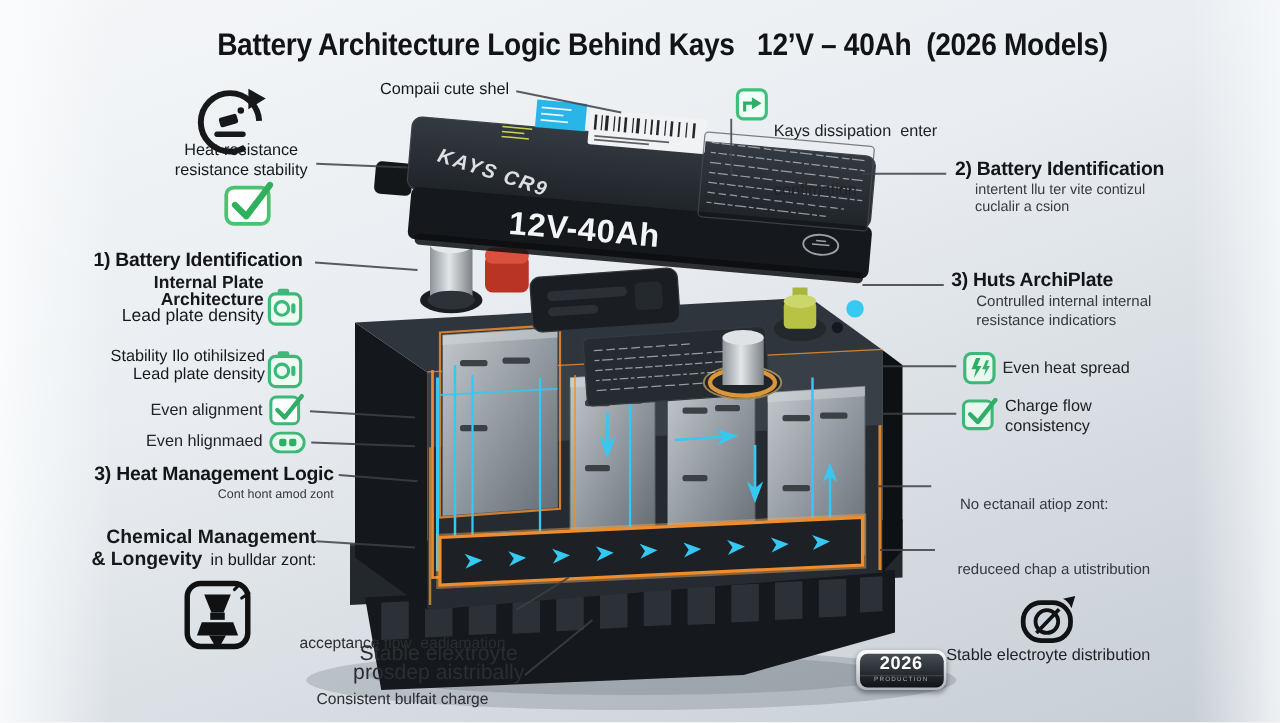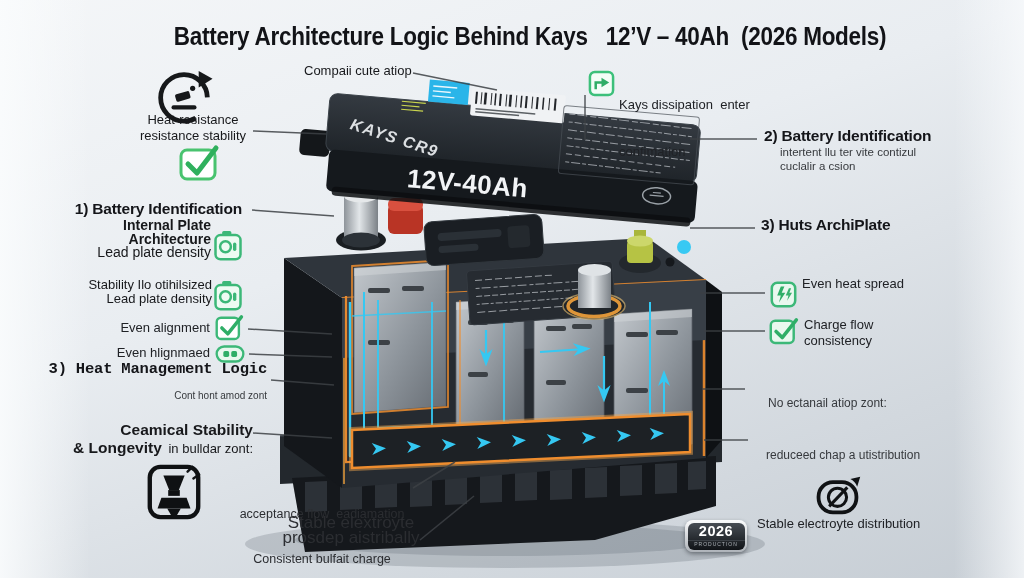--- a/index.html
+++ b/index.html
@@ -23,21 +23,21 @@
   .lab13{font-size:13px;line-height:15.5px;color:#202226;}
   .r{text-align:right;}
   .c{text-align:center;}
   .b{font-weight:700;}
   .med{font-weight:500;}
   svg{display:block;}
   .art{position:absolute;left:0;top:0;z-index:1;}
   .txt{z-index:3;}
   .ico{z-index:3;}
   .badge2026{
-    left:685px;top:520px;width:62px;height:32px;z-index:3;border-radius:8px;
+    left:685px;top:520px;width:72px;height:32px;z-index:3;border-radius:8px;
     background:linear-gradient(#fbfcfd,#aeb3b9);padding:2.5px;box-sizing:border-box;
     box-shadow:0 2px 4px rgba(20,25,32,.45);
   }
   .badge-inner{
     width:100%;height:100%;border-radius:6px;text-align:center;
     background:linear-gradient(#474d54,#101317);overflow:hidden;
   }
   .badge-year{font-size:14.5px;font-weight:800;color:#fff;line-height:17px;letter-spacing:.5px;}
   .badge-sub{font-size:5px;color:#a8adb3;letter-spacing:1px;line-height:7px;border-top:1px solid #3c4147;}
 </style>
@@ -298,50 +298,54 @@
     <div class="med">Heat-resistance</div>
     <div class="med">resistance stability</div>
   </div>
   <div class="abs ico" style="left:178px;top:144px;">
     <svg width="44" height="38" viewBox="0 0 44 38">
       <rect x="3" y="6" width="34" height="29" rx="6" fill="#fff" stroke="#49c36f" stroke-width="3"></rect>
       <path d="M10,20 L19,29 L38,4" fill="none" stroke="#2fb05d" stroke-width="5" stroke-linecap="round" stroke-linejoin="round"></path>
     </svg>
   </div>
 
-  <div class="abs txt med" style="left:304px;top:63px;font-size:13px;">Compaii cute atiop</div>
+  <div class="abs txt med" style="left:304px;top:63px;font-size:13px;">Compaii cute shel</div>
 
   <div class="abs ico" style="left:588px;top:70px;">
     <svg width="27" height="27" viewBox="0 0 28 28">
       <rect x="2" y="2" width="24" height="24" rx="5" fill="#f3fdf7" stroke="#3cc07a" stroke-width="2.6"></rect>
       <path d="M8,20 L8,13 L15,13" fill="none" stroke="#2fae67" stroke-width="2.6"></path>
       <polygon points="14,8 22,13 14,18" fill="#2fae67"></polygon>
     </svg>
   </div>
   <div class="abs txt lab13 med" style="left:619px;top:66px;white-space:pre;">
     <div>Kays dissipation  enter</div>
     <div>confimation</div>
   </div>
 
   <div class="abs txt h-sec" style="left:764px;top:127px;">2) Battery Identification</div>
   <div class="abs txt sub115" style="left:780px;top:146px;">
     <div>intertent llu ter vite contizul</div>
     <div>cuclalir a csion</div>
   </div>
 
   <div class="abs txt h-sec" style="left:761px;top:216px;">3) Huts ArchiPlate</div>
+  <div class="abs txt sub12" style="left:781px;top:234px;">
+    <div>Contrulled internal internal</div>
+    <div>resistance indicatiors</div>
+  </div>
 
   <div class="abs ico" style="left:770px;top:281px;">
     <svg width="27" height="27" viewBox="0 0 30 30">
       <rect x="2" y="2" width="26" height="26" rx="6" fill="#e9f8ef" stroke="#3cb878" stroke-width="2.8"></rect>
       <path d="M12,6 L8,16 h4 l-2,8 7,-11 h-4 l3,-7 Z" fill="#2fae67"></path>
       <path d="M21,8 l-3.5,8 h3 l-1.5,6 5.5,-9 h-3 l2,-5 Z" fill="#2fae67" opacity=".95"></path>
     </svg>
   </div>
-  <div class="abs txt lab13 med" style="left:802px;top:276px;">Even heat spread</div>
+  <div class="abs txt lab13 med" style="left:802px;top:286px;">Even heat spread</div>
 
   <div class="abs ico" style="left:769px;top:317px;">
     <svg width="30" height="28" viewBox="0 0 34 31">
       <rect x="2" y="4" width="26" height="25" rx="5" fill="#e9f8ef" stroke="#3cb878" stroke-width="2.8"></rect>
       <path d="M8,16 L15,23 L31,3" fill="none" stroke="#2fae67" stroke-width="4" stroke-linecap="round" stroke-linejoin="round"></path>
     </svg>
   </div>
   <div class="abs txt lab13 med" style="left:804px;top:317px;">
     <div>Charge flow</div>
     <div>consistency</div>
@@ -407,25 +411,25 @@
 
   <div class="abs txt lab13 r" style="left:40px;top:345px;width:170px;">Even hlignmaed</div>
   <div class="abs ico" style="left:215px;top:343px;">
     <svg width="30" height="22" viewBox="0 0 36 26">
       <rect x="2" y="4" width="32" height="18" rx="9" fill="#e8f8ee" stroke="#3cb878" stroke-width="2.8"></rect>
       <rect x="10" y="9.5" width="7" height="7" rx="2" fill="#2fae67"></rect>
       <rect x="19.5" y="9.5" width="7" height="7" rx="2" fill="#2fae67"></rect>
     </svg>
   </div>
 
-  <div class="abs txt h-sec r" style="left:25px;top:360px;width:242px;font-family:Liberation Mono, monospace;">3) Heat Management Logic</div>
+  <div class="abs txt h-sec r" style="left:25px;top:371px;width:242px;">3) Heat Management Logic</div>
   <div class="abs txt r" style="left:25px;top:390px;width:242px;font-size:10px;color:#36393d;">Cont hont amod zont</div>
 
   <div class="abs txt r" style="left:13px;top:421px;width:240px;">
-    <div class="b" style="font-size:15.5px;">Ceamical Stability</div>
+    <div class="b" style="font-size:15.5px;">Chemical Management</div>
     <div style="font-size:13px;">
       <span class="b" style="font-size:15.5px;">&amp; Longevity</span>
       <span style="margin-left:3px;">in bulldar zont:</span>
     </div>
   </div>
 
   <div class="abs ico" style="left:142px;top:461px;">
     <svg width="64" height="62" viewBox="0 0 66 64">
       <rect x="8" y="6" width="50" height="52" rx="11" fill="none" stroke="#0f1113" stroke-width="4.5"></rect>
       <path d="M47,11 l5,-5 M53,18 l6,-4" stroke="#0f1113" stroke-width="2.5" stroke-linecap="round"></path>

